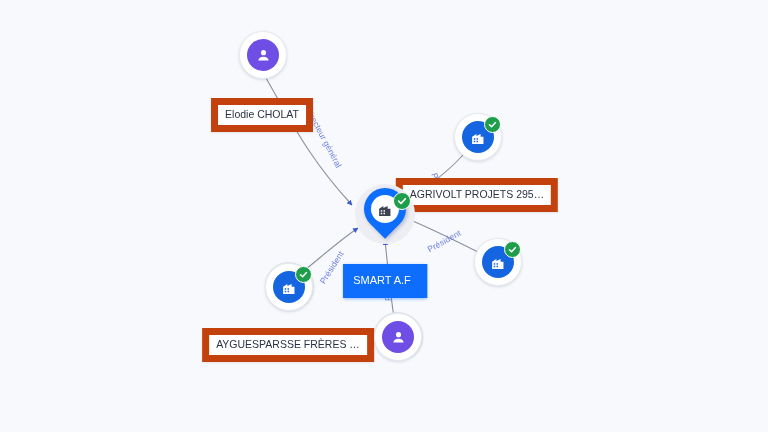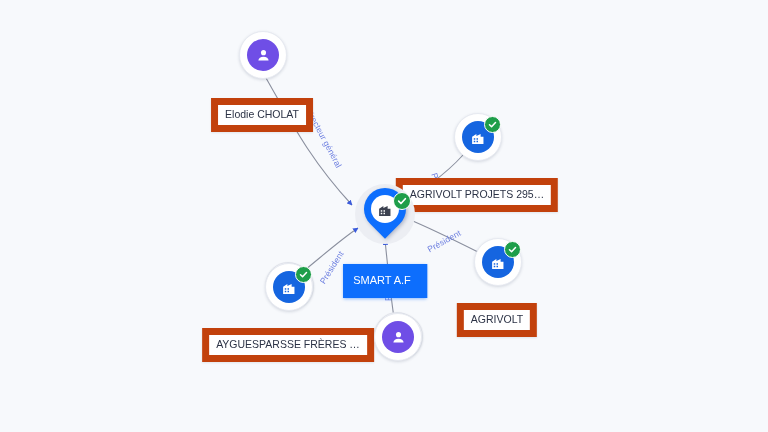--- a/index.html
+++ b/index.html
@@ -277,21 +277,20 @@
         </svg>
       </div>
     </div>
     <div class="badge">
       <svg width="9" height="9" viewBox="0 0 24 24" fill="none" stroke="#ffffff" stroke-width="4" stroke-linecap="round" stroke-linejoin="round">
         <path d="M4 12.5 L9.5 18 L20 6.5"></path>
       </svg>
     </div>
     <div class="node-hit"></div>
   </div>
-  <div class="label" style="left:497px; top:275px;">AGRIVOLT</div>
 
   <div class="node" style="left:288px; top:286px;">
     <div class="stack s3"></div>
     <div class="stack s2"></div>
     <div class="stack s1"></div>
     <div class="disc">
       <div class="glyph company">
         <svg width="17" height="17" viewBox="0 0 24 24" fill="#ffffff">
           <path d="M3 21V11l6-4v3l6-3v4h4v10z"></path>
           <rect x="5.3" y="13" width="2.1" height="2.1" fill="#1565e0"></rect>

